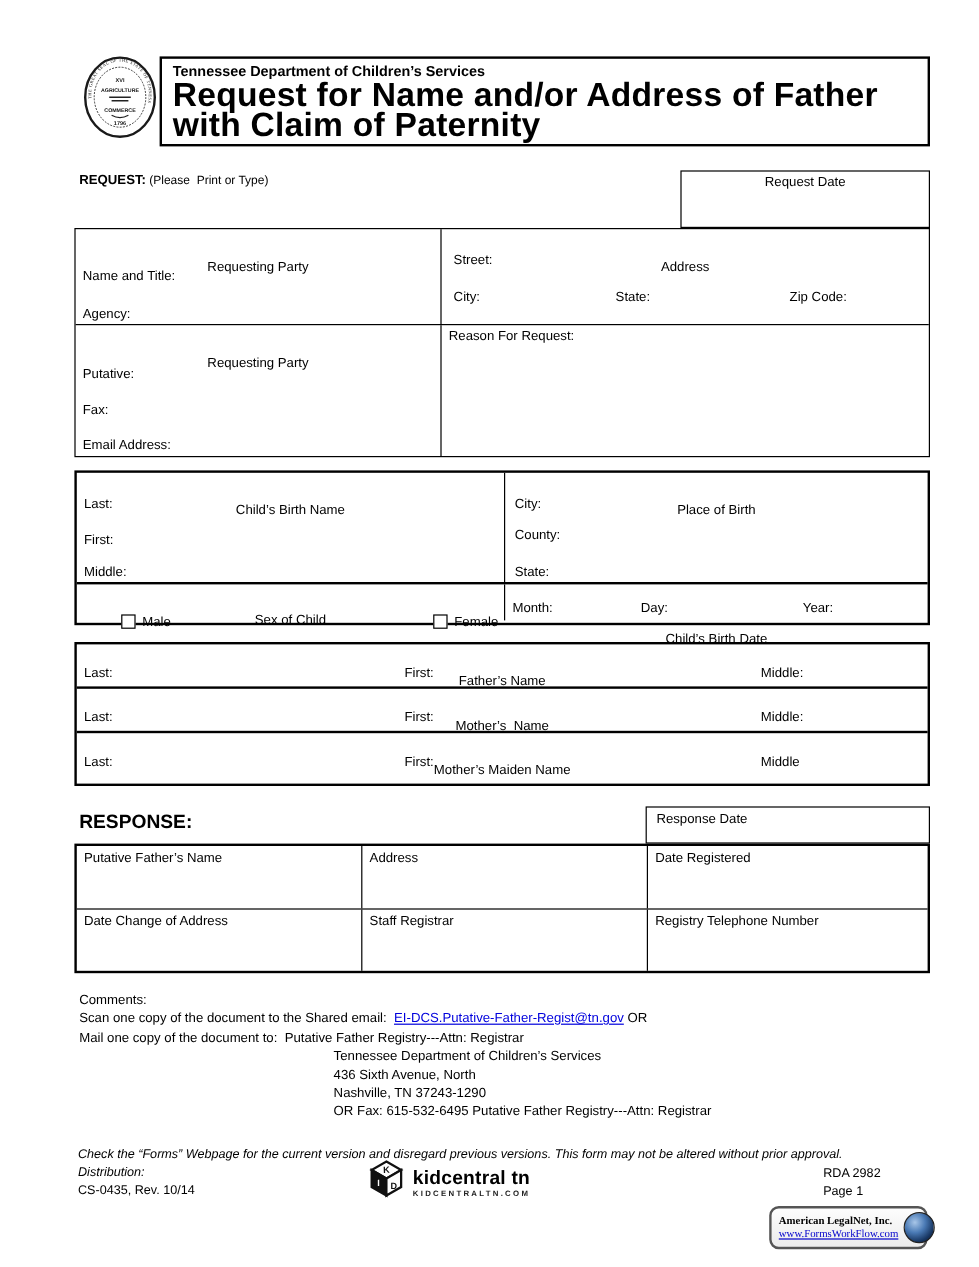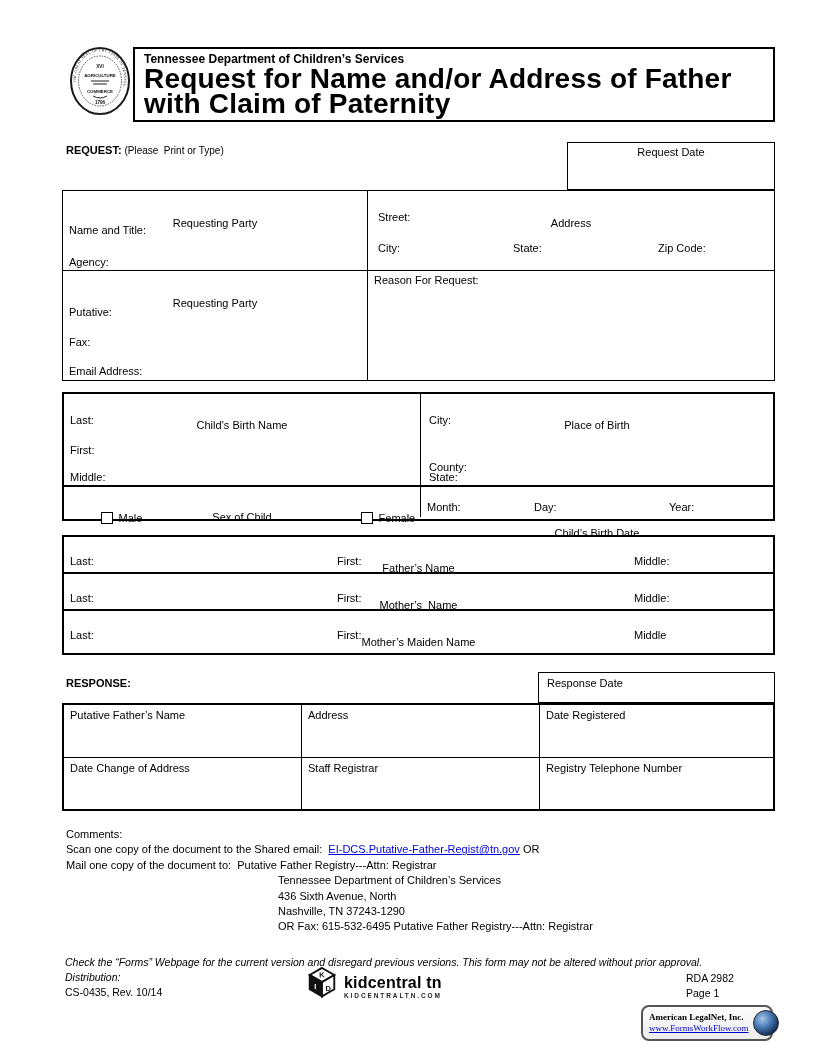--- a/index.html
+++ b/index.html
@@ -45,21 +45,21 @@
   .t2-right { flex:1; position:relative; }
   .cb { display:inline-block; width:12px; height:12px; border:1.5px solid #000; background:#fff; vertical-align:-2px; margin-right:6px; }
   .cb-item { position:absolute; font-size:11px; white-space:pre; }
 
   
   .table3 { position:absolute; left:62px; top:535px; width:713px; height:120px; border:2px solid #000; }
   .n-row { position:relative; height:37px; border-bottom:2px solid #000; }
   .n-row:last-child { border-bottom:none; }
 
   
-  .response-label { position:absolute; left:66px; top:677px; font-size:11px; font-weight:bold; }
+  .response-label { position:absolute; left:66px; top:677px; font-size:16px; font-weight:bold; }
   .rtable { position:absolute; left:62px; top:703px; width:713px; height:108px; border:2px solid #000; display:flex; flex-direction:column; }
   .r-row { display:flex; flex:1; border-bottom:1px solid #000; }
   .r-row:last-child { border-bottom:none; }
   .r-cell { width:238px; border-right:1px solid #000; padding:4px 6px; font-size:11px; }
   .r-cell:last-child { flex:1; border-right:none; }
 
   
   .comments { position:absolute; left:66px; top:827px; width:700px; font-size:11px; line-height:15.4px; }
   .c-line { white-space:pre; }
   .indent { margin-left:212px; }
@@ -159,21 +159,21 @@
     <div class="t2r1">
       <div class="t2-left">
         <div class="hdr abs" style="top:1px;">Child’s Birth Name</div>
         <div class="lbl abs" style="left:6px; top:20px;">Last:</div>
         <div class="lbl abs" style="left:6px; top:50px;">First:</div>
         <div class="lbl abs" style="left:6px; top:77px;">Middle:</div>
       </div>
       <div class="t2-right">
         <div class="hdr abs" style="top:1px;">Place of Birth</div>
         <div class="lbl abs" style="left:8px; top:20px;">City:</div>
-        <div class="lbl abs" style="left:8px; top:67px;">County:</div>
+        <div class="lbl abs" style="left:8px; top:46px;">County:</div>
         <div class="lbl abs" style="left:8px; top:77px;">State:</div>
       </div>
     </div>
     <div class="t2r2">
       <div class="t2-left">
         <div class="hdr abs" style="top:0px;">Sex of Child</div>
         <div class="cb-item" style="left:6px; top:13px;">
           <span class="cb"></span><span>Male</span>
         </div>
         <div class="cb-item" style="left:266px; top:13px;">

